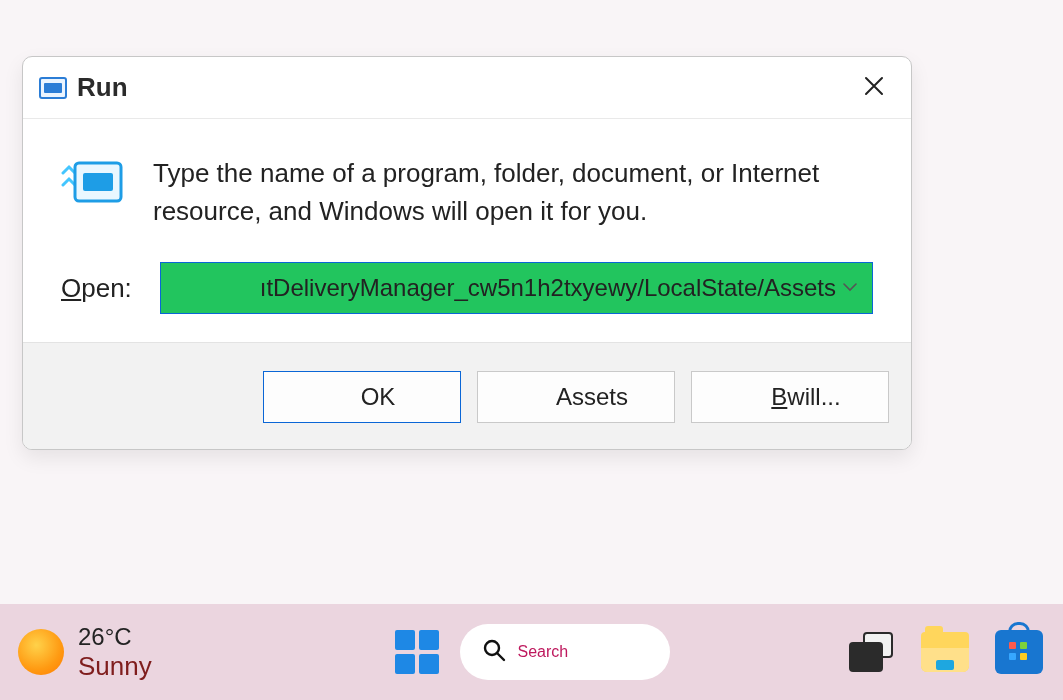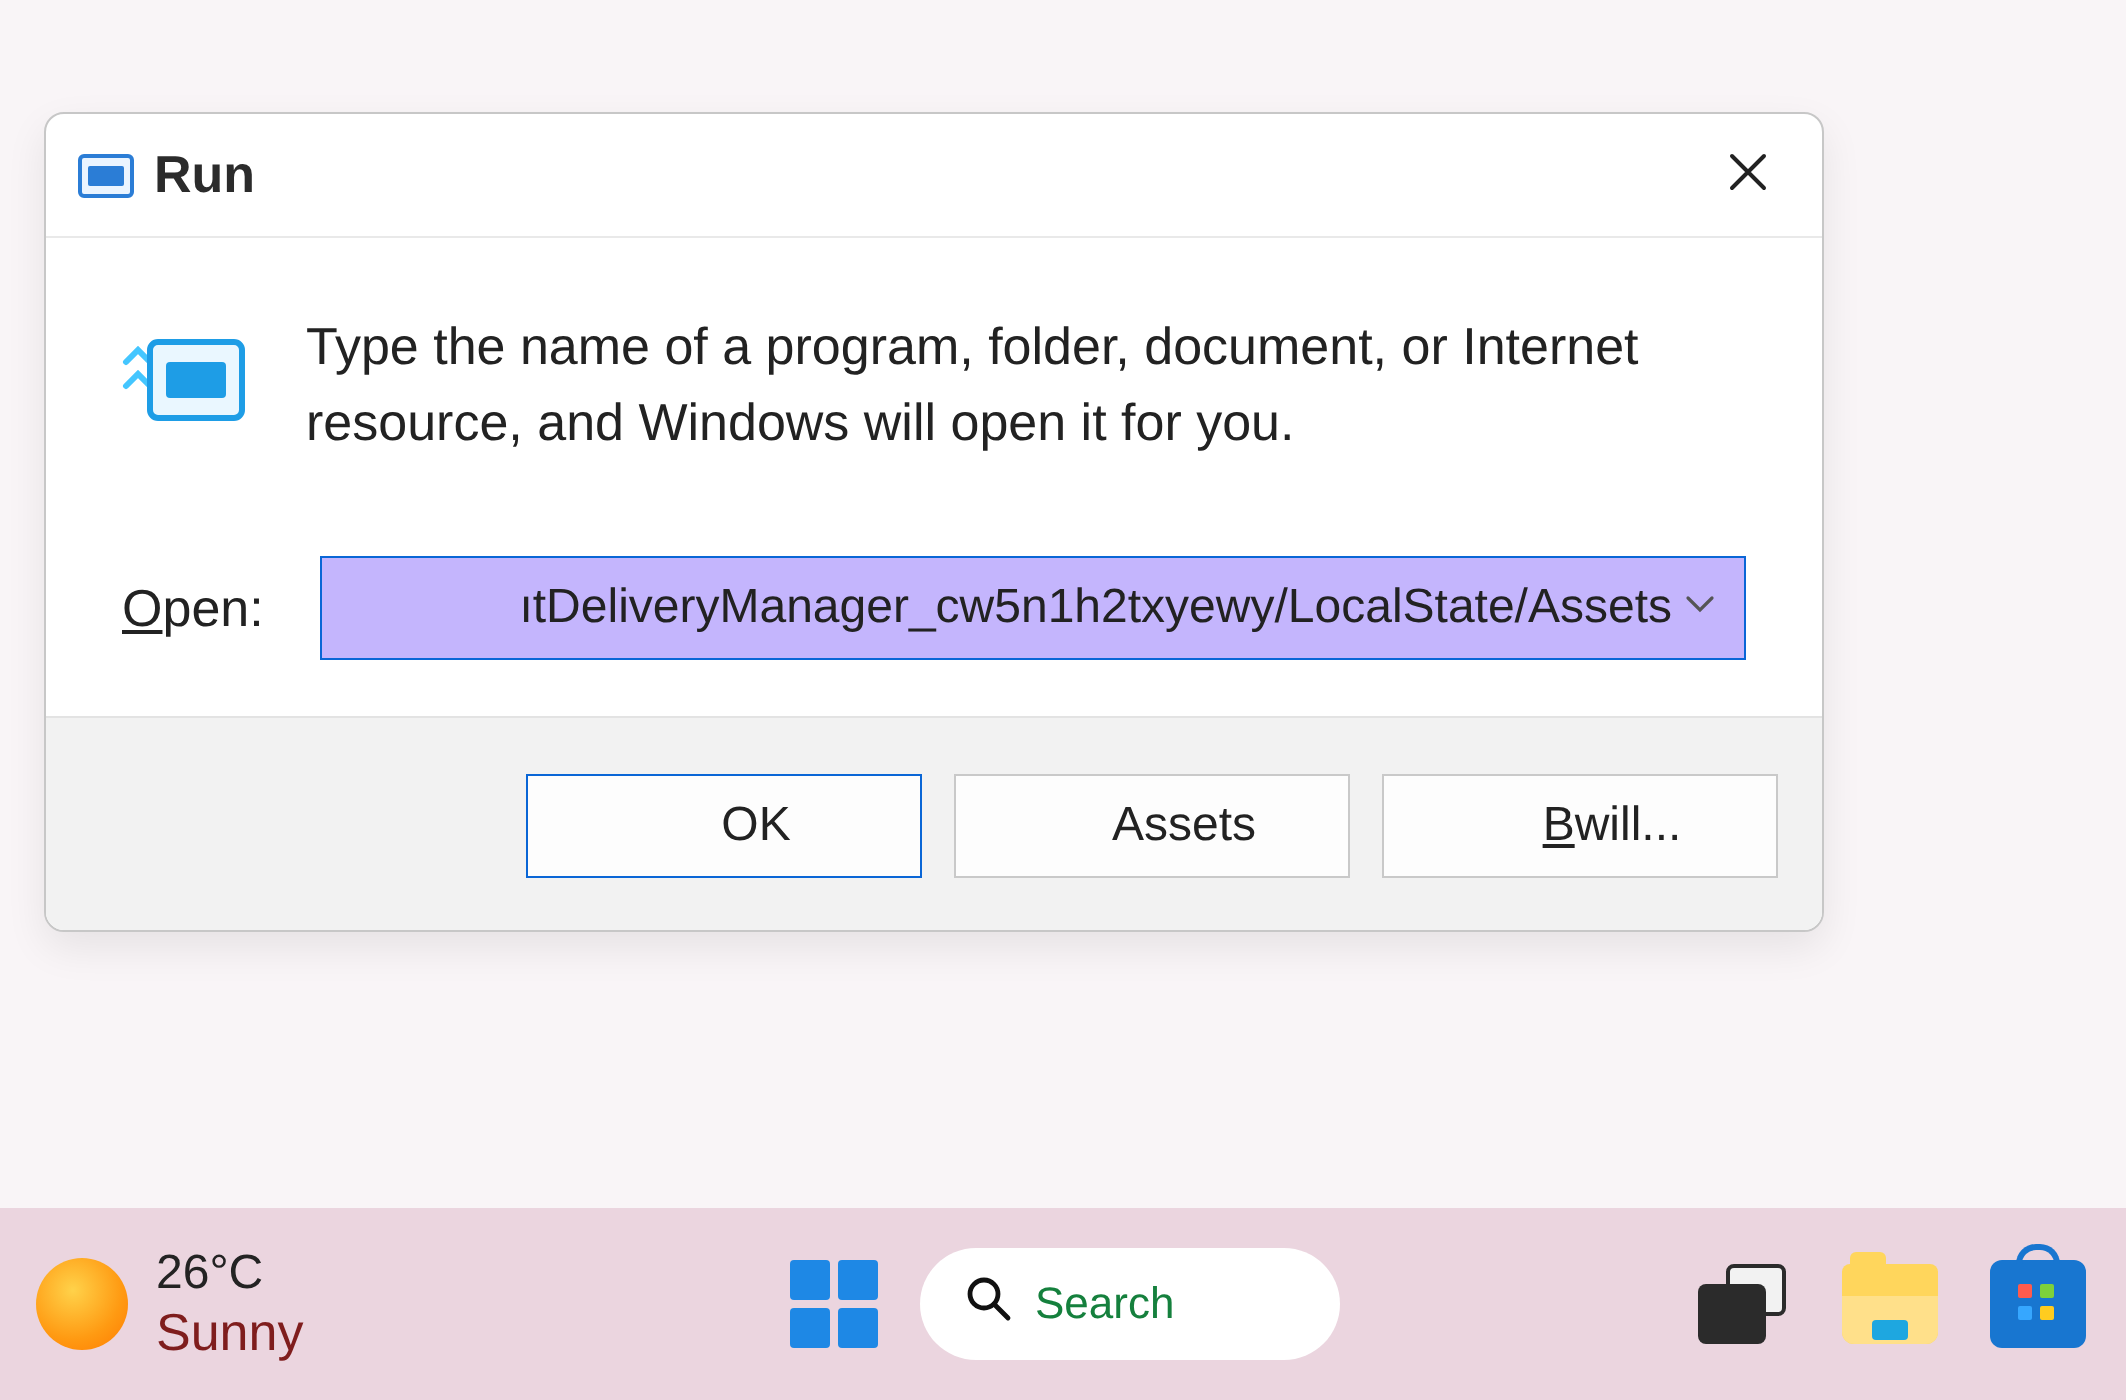--- a/index.html
+++ b/index.html
@@ -55,22 +55,22 @@
     color: #222;
   }
 
   .dialog-body {
     padding: 36px 38px 28px 38px;
     background: #ffffff;
   }
   .desc-row {
     display: flex;
     gap: 28px;
-    align-items: center;
-    margin-bottom: 48px;
+    align-items: flex-start;
+    margin-bottom: 32px;
   }
   .run-icon-large { flex: 0 0 auto; margin-top: 4px; }
   .desc-text {
     font-size: 26px;
     line-height: 1.45;
     color: #222;
   }
 
   .input-row {
     display: flex;
@@ -81,21 +81,21 @@
     font-size: 26px;
     color: #222;
   }
   .open-label .u { text-decoration: underline; }
 
   .combo {
     flex: 1;
     display: flex;
     align-items: center;
     border: 1px solid #0a66d6;
-    background: #c4b5fd;
+    background: #22c55e;
     height: 52px;
     padding: 0 8px 0 10px;
   }
   .combo-input {
     flex: 1;
     border: none;
     outline: none;
     background: transparent;
     font-size: 24px;
     font-family: inherit;
@@ -194,21 +194,21 @@
     gap: 12px;
     background: #ffffff;
     border-radius: 999px;
     height: 56px;
     width: 210px;
     padding: 0 22px;
     cursor: text;
     border:none;
     font-family:inherit;
   }
-  .search-pill span { font-size: 22px; color: #15803d; }
+  .search-pill span { font-size: 16px; color: #be185d; }
 
   .taskview-btn, .explorer-btn, .store-btn {
     width: 52px; height: 52px;
     background:none; border:none; cursor:pointer;
     display:flex; align-items:center; justify-content:center;
   }
 
   .tb-right {
     position:absolute;
     right: 18px;

